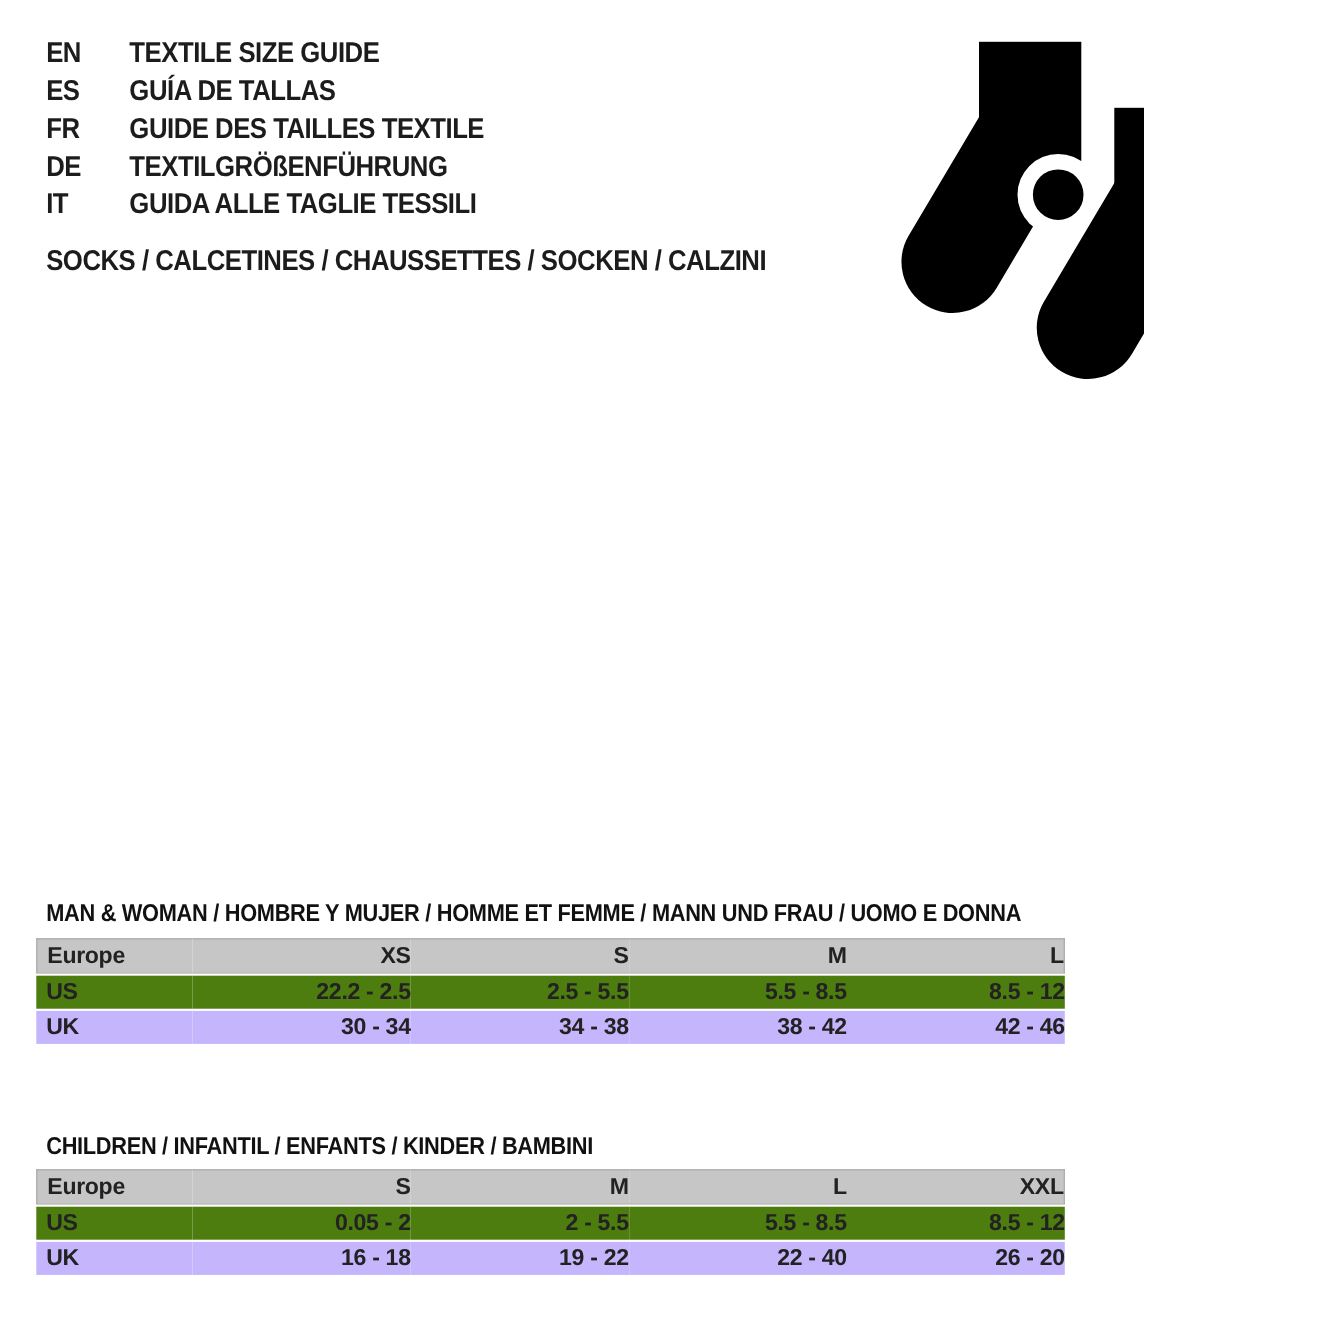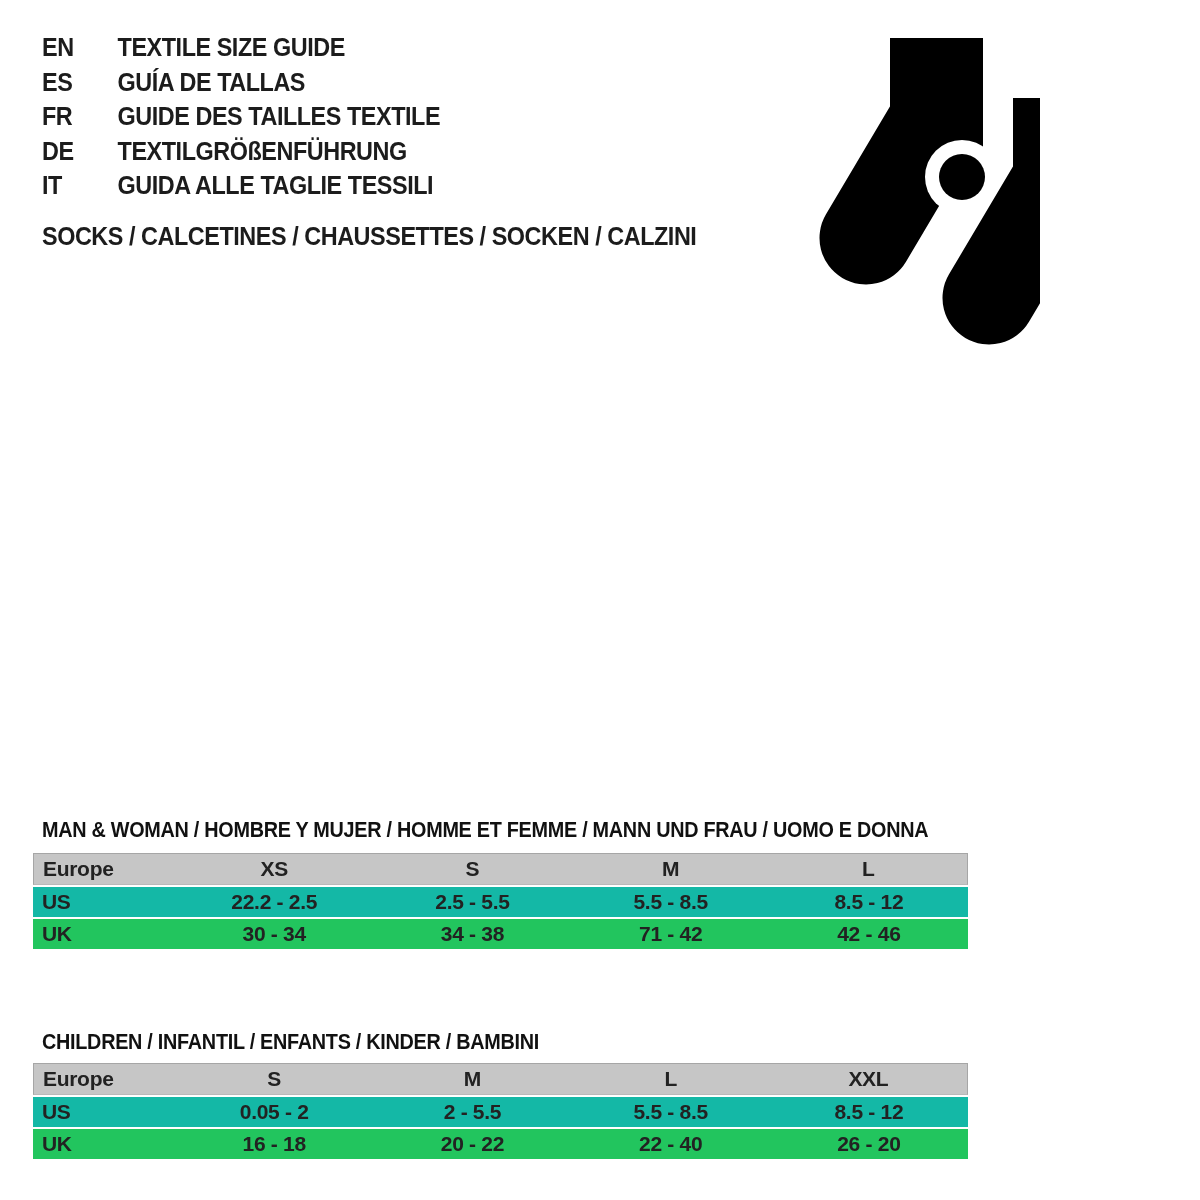--- a/index.html
+++ b/index.html
@@ -75,38 +75,38 @@
     border-spacing: 0 2px;
     table-layout: fixed;
   }
   .t1-table { top: 851px; }
   .t2-table { top: 1061px; }
   th, td {
     padding: 0;
     font-size: 21px;
     font-weight: bold;
     letter-spacing: -0.3px;
-    text-align: center;
+    text-align: right;
     color: #222222;
   }
   th { height: 30px; }
   td { height: 30px; }
   thead th {
     background: #c6c6c6;
     border-top: 1px solid #a6a6a6;
     border-bottom: 1px solid #b9b9b9;
   }
   thead th:first-child { border-left: 1px solid #a6a6a6; }
   thead th:last-child  { border-right: 1px solid #a6a6a6; }
   th.label-col, td.label-col {
     text-align: left;
     padding-left: 9px;
   }
-  tbody tr.row-alt td { background: #22c55e; }
-  tbody tr.row-plain td { background: #14b8a6; }
+  tbody tr.row-alt td { background: #c4b5fd; }
+  tbody tr.row-plain td { background: #4d7c0f; }
 </style>
 </head>
 <body>
 
 <div class="canvas">
 
   <div class="lang-list">
     <div class="lang-row condensed">
       <span class="lang-code">EN</span>
       <span class="lang-label">TEXTILE SIZE GUIDE</span>
@@ -164,21 +164,21 @@
         <td class="label-col">US</td>
         <td>22.2 - 2.5</td>
         <td>2.5 - 5.5</td>
         <td>5.5 - 8.5</td>
         <td>8.5 - 12</td>
       </tr>
       <tr class="row-alt">
         <td class="label-col">UK</td>
         <td>30 - 34</td>
         <td>34 - 38</td>
-        <td>71 - 42</td>
+        <td>38 - 42</td>
         <td>42 - 46</td>
       </tr>
     </tbody>
   </table>
 
   <div class="tbl-title t2-title condensed">CHILDREN / INFANTIL / ENFANTS / KINDER / BAMBINI</div>
   <table class="size-table t2-table">
     <colgroup>
       <col style="width:15.2%">
       <col style="width:21.2%">
@@ -199,20 +199,20 @@
       <tr class="row-plain">
         <td class="label-col">US</td>
         <td>0.05 - 2</td>
         <td>2 - 5.5</td>
         <td>5.5 - 8.5</td>
         <td>8.5 - 12</td>
       </tr>
       <tr class="row-alt">
         <td class="label-col">UK</td>
         <td>16 - 18</td>
-        <td>20 - 22</td>
+        <td>19 - 22</td>
         <td>22 - 40</td>
         <td>26 - 20</td>
       </tr>
     </tbody>
   </table>
 
 </div>
 
 </body></html>

